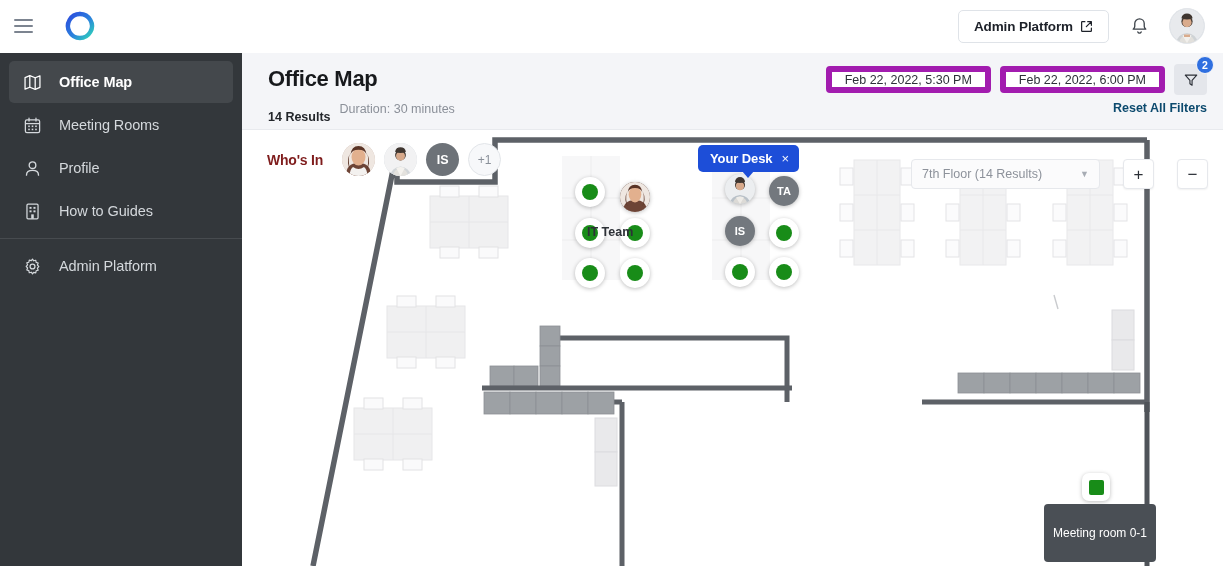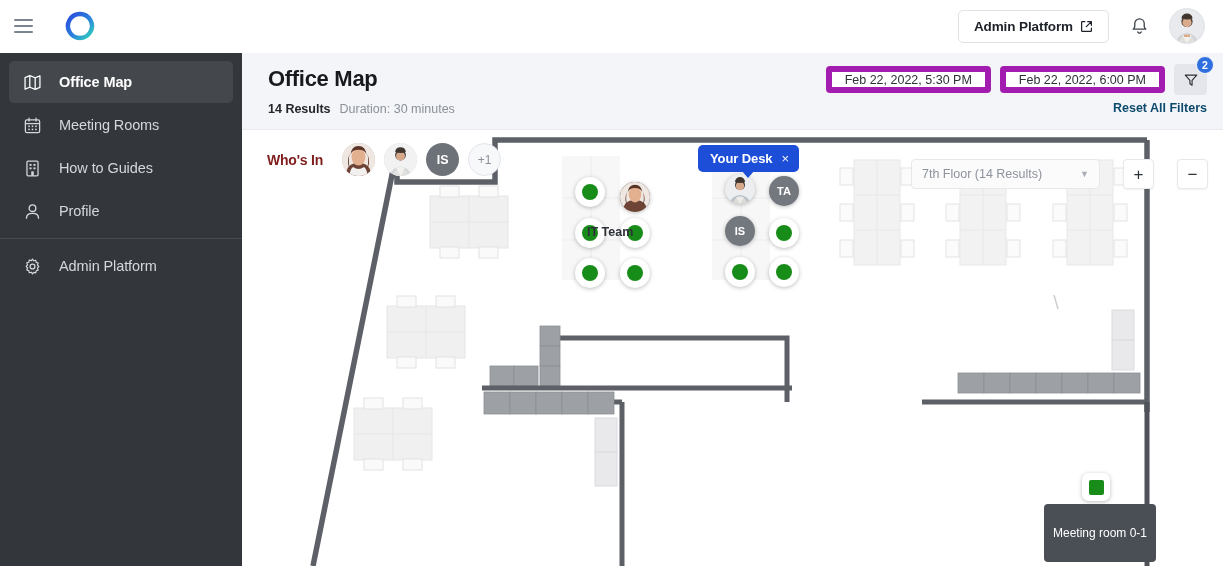--- a/index.html
+++ b/index.html
@@ -62,21 +62,21 @@
   }
   .page-head {
     position: relative; height: 77px; background: #f4f5f8;
     border-bottom: 1px solid #e8eaee;
   }
   .page-title {
     position: absolute; left: 26px; top: 13px;
     font-size: 22px; font-weight: bold; color: #17191c; letter-spacing: -0.3px;
   }
   .page-sub { position: absolute; left: 26px; top: 49px; font-size: 12.5px; display: flex; gap: 9px; }
-  .sub-strong { font-weight: bold; color: #23262b; }
+  .sub-strong { font-weight: bold; color: #23262b; margin-top: 8px; }
   .sub-dim { color: #8b9099; }
 
   .head-right { position: absolute; right: 16px; top: 11px; display: flex; align-items: center; gap: 9px; }
   .date-field {
     height: 27px; min-width: 141px; padding: 0 13px; background: #fff;
     border: 6px solid #a21caf; border-radius: 4px; display: flex;
     align-items: center; justify-content: center; font-size: 12.5px; color: #2c3038; cursor: pointer;
   }
   .filter-btn {
     position: relative; width: 33px; height: 31px; background: #e4e6eb;
@@ -252,41 +252,41 @@
         </svg>
       </span>
       <span>Meeting Rooms</span>
     </div>
 
 
 
     <div class="side-item">
       <span class="side-icon">
         <svg width="19" height="19" viewBox="0 0 24 24">
+          <circle cx="12" cy="7.8" r="4.2" fill="none" stroke="#d4d8dc" stroke-width="1.7"></circle>
+          <path d="M4.4 20.4 q0 -6 7.6 -6 q7.6 0 7.6 6" fill="none" stroke="#d4d8dc" stroke-width="1.7" stroke-linecap="round"></path>
+        </svg>
+      </span>
+      <span>Profile</span>
+    </div>
+
+    <div class="side-item">
+      <span class="side-icon">
+        <svg width="19" height="19" viewBox="0 0 24 24">
           <rect x="5" y="2.8" width="14" height="18.4" rx="1.4" fill="none" stroke="#d4d8dc" stroke-width="1.6"></rect>
           <g fill="#d4d8dc">
             <rect x="8.2" y="6.2" width="2.6" height="2.4"></rect>
               <rect x="13.2" y="6.2" width="2.6" height="2.4"></rect>
             <rect x="8.2" y="10.6" width="2.6" height="2.4"></rect>
               <rect x="13.2" y="10.6" width="2.6" height="2.4"></rect>
             <rect x="10.4" y="15.6" width="3.2" height="5.6"></rect>
           </g>
         </svg>
       </span>
       <span>How to Guides</span>
-    </div>
-
-    <div class="side-item">
-      <span class="side-icon">
-        <svg width="19" height="19" viewBox="0 0 24 24">
-          <circle cx="12" cy="7.8" r="4.2" fill="none" stroke="#d4d8dc" stroke-width="1.7"></circle>
-          <path d="M4.4 20.4 q0 -6 7.6 -6 q7.6 0 7.6 6" fill="none" stroke="#d4d8dc" stroke-width="1.7" stroke-linecap="round"></path>
-        </svg>
-      </span>
-      <span>Profile</span>
     </div>
 
     <div class="side-sep"></div>
 
     <div class="side-item">
       <span class="side-icon">
         <svg width="19" height="19" viewBox="0 0 24 24">
           <circle cx="12" cy="12" r="3.1" fill="none" stroke="#d4d8dc" stroke-width="1.6"></circle>
           <path d="M12 2.6 l1.5 2.2 l2.6 -.7 l.5 2.7 l2.6 .8 l-1 2.5 l1.8 2 l-1.8 2 l1 2.5 l-2.6 .8 l-.5 2.7 l-2.6 -.7 L12 21.4 l-1.5 -2.2 l-2.6 .7 l-.5 -2.7 l-2.6 -.8 l1 -2.5 l-1.8 -2 l1.8 -2 l-1 -2.5 l2.6 -.8 l.5 -2.7 l2.6 .7 Z" fill="none" stroke="#d4d8dc" stroke-width="1.5" stroke-linejoin="round"></path>
         </svg>

